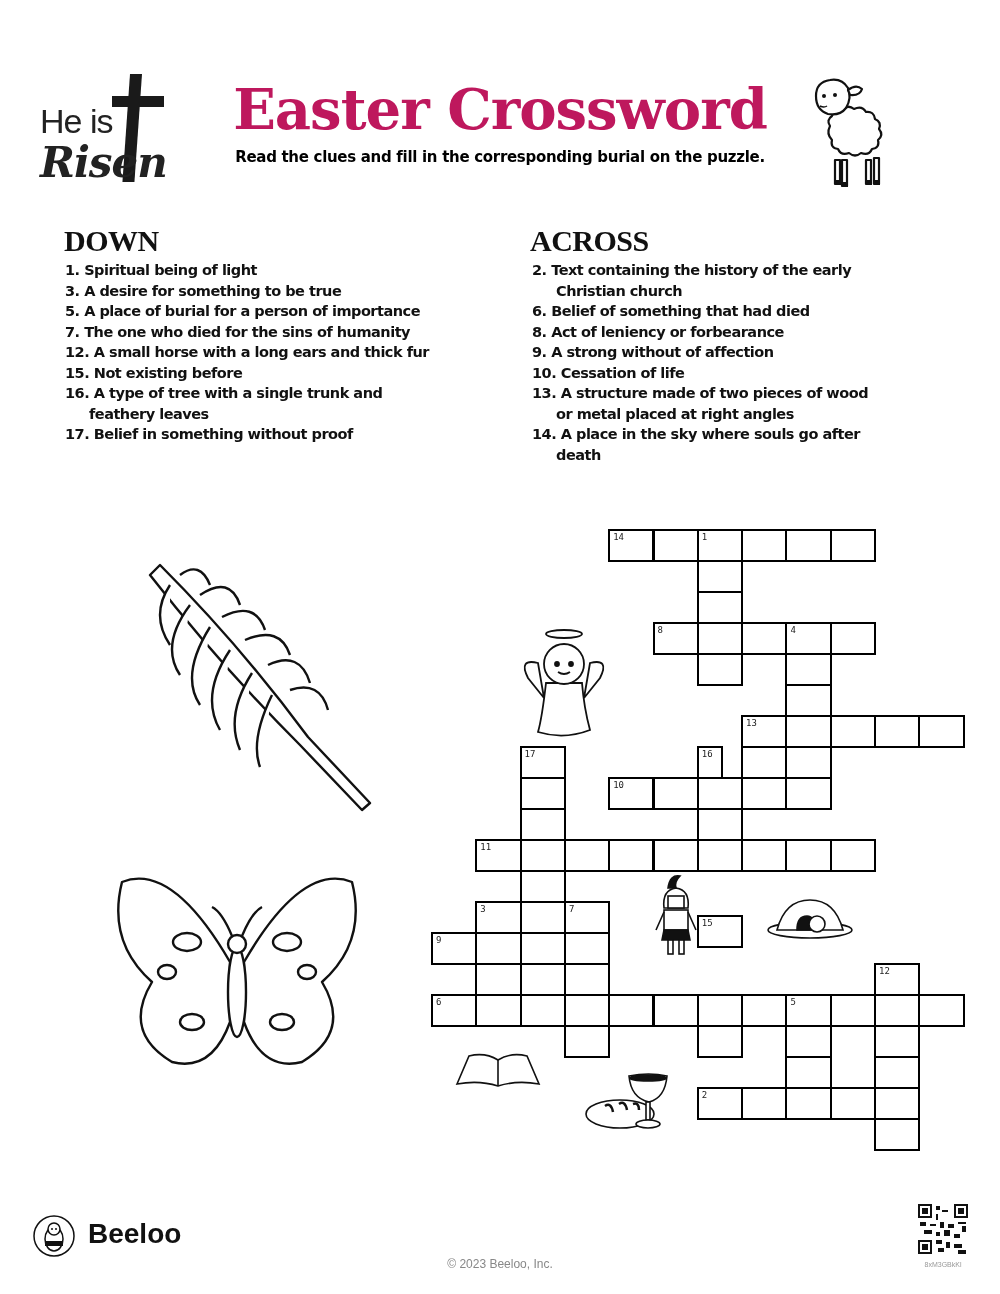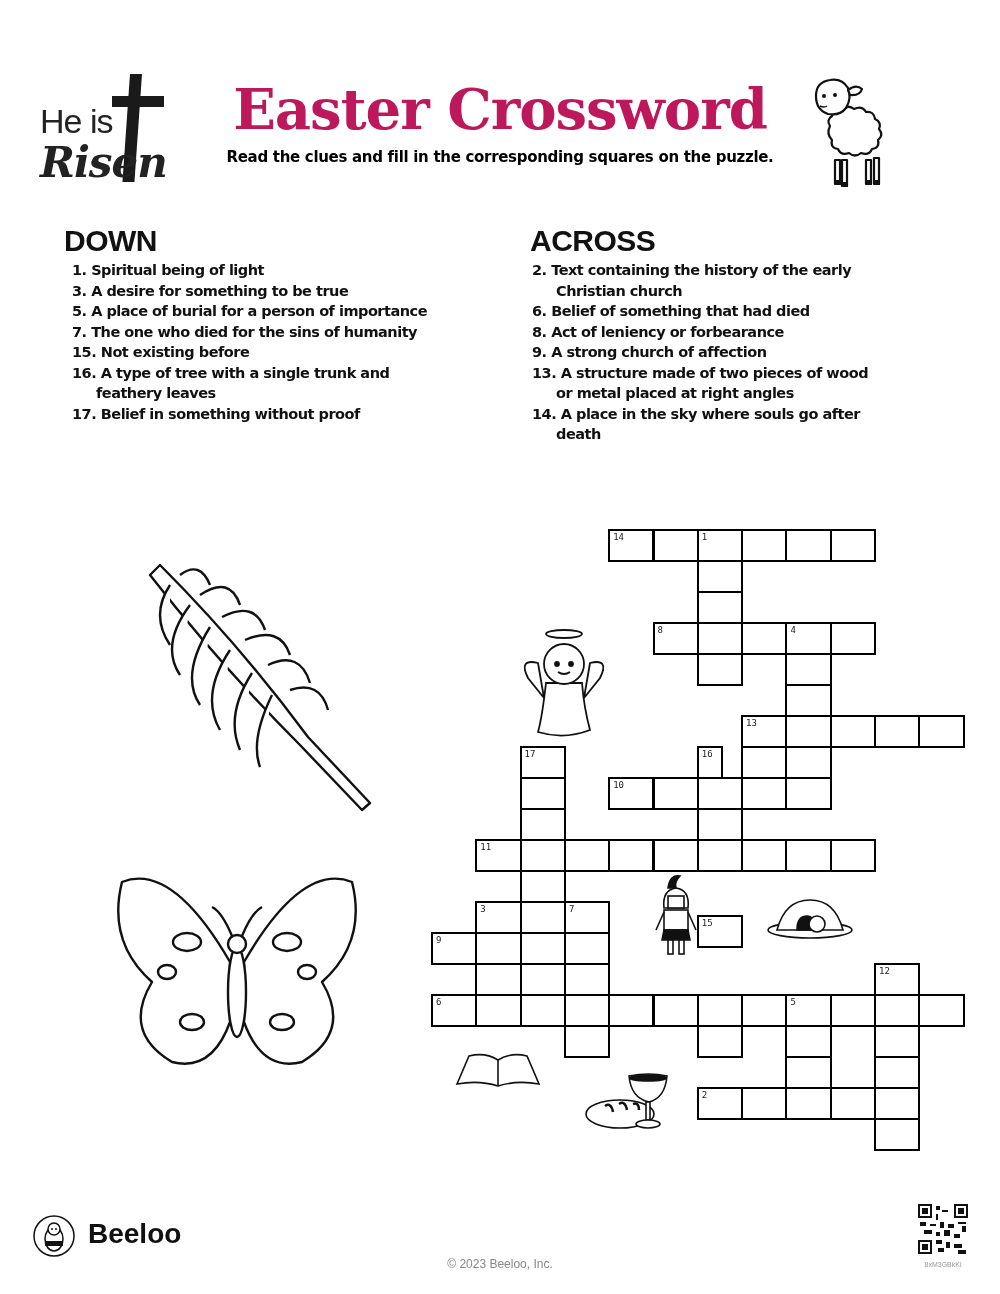--- a/index.html
+++ b/index.html
@@ -2,42 +2,42 @@
 <html><head>
 <meta charset="utf-8">
 <style>
   html,body{margin:0;padding:0;background:#fff;}
   body{width:1000px;height:1294px;position:relative;overflow:hidden;font-family:"DejaVu Sans",sans-serif;color:#111;}
   .abs{position:absolute;}
   .logo-he{left:40px;top:102px;font-family:"Liberation Sans",sans-serif;font-size:34px;color:#222;letter-spacing:-1px;}
   .logo-risen{left:40px;top:138px;font-family:"DejaVu Serif",serif;font-style:italic;font-size:42px;font-weight:bold;color:#222;letter-spacing:-1px;}
   .title{left:200px;width:600px;top:76px;text-align:center;font-family:"DejaVu Serif",serif;font-weight:900;font-size:56px;letter-spacing:-1px;color:#be185d;}
   .subtitle{left:200px;width:600px;top:148px;text-align:center;font-family:"DejaVu Sans",sans-serif;font-weight:bold;font-size:15px;letter-spacing:-0.3px;color:#000;}
-  .heading{font-family:Liberation Sans, sans-serif;font-weight:900;font-size:30px;letter-spacing:-0.5px;}
+  .heading{font-family:Liberation Serif, serif;font-weight:900;font-size:30px;letter-spacing:-0.5px;}
   .clues{font-family:"DejaVu Sans",sans-serif;font-weight:bold;font-size:14.5px;line-height:20.5px;letter-spacing:-0.5px;}
   .clue{padding-left:24px;text-indent:-24px;}
   .grid{left:0;top:0;}
   .cell{position:absolute;width:44.3px;height:31px;border:2px solid #000;box-sizing:border-box;background:#fff;}
   .cell .n{position:absolute;left:3px;top:1px;font-family:"DejaVu Sans Mono",monospace;font-size:9px;color:#222;}
   .footer-brand{left:88px;top:1218px;font-family:"Liberation Sans",sans-serif;font-weight:bold;font-size:28px;color:#111;}
   .copyright{left:0;width:1000px;top:1257px;text-align:center;font-family:"Liberation Sans",sans-serif;font-size:12px;color:#888;}
   .qr-code{left:918px;top:1261px;width:50px;text-align:center;font-family:"Liberation Sans",sans-serif;font-size:7px;color:#999;}
 </style>
 </head>
 <body>
 
 <div class="abs logo-he">He is</div>
 <svg class="abs" style="left:108px;top:74px" width="60" height="110">
   <rect x="22" y="0" width="12" height="108" fill="#1a1a1a" transform="skewX(-4)"></rect>
   <rect x="4" y="22" width="52" height="11" fill="#1a1a1a"></rect>
 </svg>
 <div class="abs logo-risen">Risen</div>
 
 <div class="abs title">Easter Crossword</div>
-<div class="abs subtitle">Read the clues and fill in the corresponding squares on the puzzle.</div>
+<div class="abs subtitle">Read the clues and fill in the corresponding burial on the puzzle.</div>
 
 <svg class="abs" style="left:810px;top:68px" width="90" height="125" viewBox="0 0 90 125">
   <g fill="#fff" stroke="#111" stroke-width="2.2" stroke-linejoin="round">
     <path d="M20 58 q-4 -6 2 -10 q2 -8 10 -6 q6 -6 12 -1 q8 -4 12 3 q8 -1 9 7 q7 3 4 10 q5 6 -1 11 q2 8 -6 9 q-3 7 -11 4 q-6 5 -12 0 q-8 3 -11 -4 q-8 -1 -6 -9 q-6 -6 -2 -14z"></path>
     <rect x="25" y="92" width="5" height="24"></rect>
       <rect x="32" y="92" width="5" height="26"></rect>
     <rect x="56" y="92" width="5" height="24"></rect>
       <rect x="64" y="90" width="5" height="26"></rect>
     <path d="M6 28 q0 -14 14 -16 q12 -2 18 8 q4 10 -2 20 q-6 8 -18 6 q-12 -4 -12 -18z"></path>
     <path d="M38 22 q8 -6 14 -1 q-2 7 -12 6z"></path>
@@ -46,38 +46,40 @@
     <rect x="32" y="114" width="6" height="5" fill="#111"></rect>
   <rect x="56" y="112" width="6" height="5" fill="#111"></rect>
     <rect x="64" y="112" width="6" height="5" fill="#111"></rect>
   <circle cx="14" cy="28" r="2" fill="#111"></circle>
     <circle cx="25" cy="27" r="2" fill="#111"></circle>
   <path d="M10 38 q4 2 7 0" stroke="#111" stroke-width="1.5" fill="none"></path>
 </svg>
 
 <div class="abs" style="left:64px;top:224px;width:400px;">
   <div class="heading">DOWN</div>
-  <div class="clues" style="margin-top:2px;margin-left:8px;">
+  <div class="clues" style="margin-top:2px;margin-left:1px;">
     <div class="clue"><span>1.</span> <span>Spiritual being of light</span></div>
     <div class="clue"><span>3.</span> <span>A desire for something to be true</span></div>
     <div class="clue"><span>5.</span> <span>A place of burial for a person of importance</span></div>
     <div class="clue"><span>7.</span> <span>The one who died for the sins of humanity</span></div>
+    <div class="clue"><span>12.</span> <span>A small horse with a long ears and thick fur</span></div>
     <div class="clue"><span>15.</span> <span>Not existing before</span></div>
     <div class="clue" style="width:320px"><span>16.</span> <span>A type of tree with a single trunk and feathery leaves</span></div>
     <div class="clue"><span>17.</span> <span>Belief in something without proof</span></div>
   </div>
 </div>
 
 <div class="abs" style="left:530px;top:224px;width:360px;">
   <div class="heading">ACROSS</div>
   <div class="clues" style="margin-top:2px;margin-left:2px;width:350px;">
     <div class="clue"><span>2.</span> <span>Text containing the history of the early Christian church</span></div>
     <div class="clue"><span>6.</span> <span>Belief of something that had died</span></div>
     <div class="clue"><span>8.</span> <span>Act of leniency or forbearance</span></div>
-    <div class="clue"><span>9.</span> <span>A strong church of affection</span></div>
+    <div class="clue"><span>9.</span> <span>A strong without of affection</span></div>
+    <div class="clue"><span>10.</span> <span>Cessation of life</span></div>
     <div class="clue"><span>13.</span> <span>A structure made of two pieces of wood or metal placed at right angles</span></div>
     <div class="clue"><span>14.</span> <span>A place in the sky where souls go after death</span></div>
   </div>
 </div>
 
 <svg class="abs" style="left:140px;top:555px" width="240" height="280" viewBox="0 0 240 280">
   <g fill="#fff" stroke="#111" stroke-width="2.4" stroke-linejoin="round">
     <path d="M10 20 Q80 110 160 190 L222 255 L230 248 L168 182 Q100 90 20 10 Z"></path>
     <path d="M30 30 Q10 60 30 90 M50 50 Q20 90 40 120 M70 72 Q40 120 60 150 M90 95 Q60 140 80 175 M112 118 Q85 160 100 195 M132 140 Q110 185 120 212"></path>
     <path d="M40 20 Q60 5 70 30 M60 40 Q90 20 100 50 M82 62 Q115 45 125 75 M105 85 Q140 70 150 100 M128 110 Q160 95 170 128 M150 135 Q180 125 188 155"></path>

